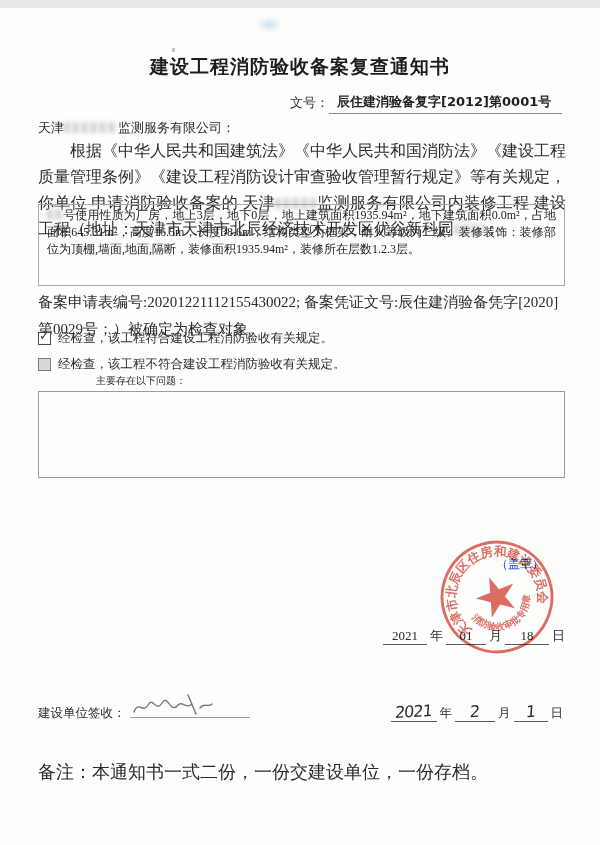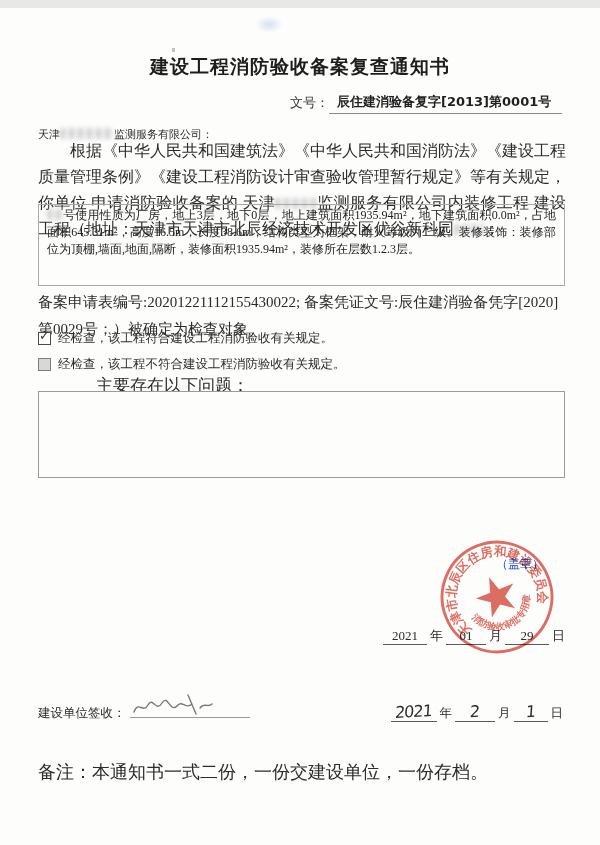--- a/index.html
+++ b/index.html
@@ -14,21 +14,21 @@
     top:46px; left:0; width:100%; text-align:center;
     font-size:19px; font-weight:bold; letter-spacing:1px; color:#1d1d1d;
   }
   .docno-row { top:85px; left:290px; right:38px; display:flex; align-items:center; font-size:13px; }
   .docno-label { white-space:nowrap; color:#333; padding-bottom:2px; }
   .docno-value {
     flex:1; border-bottom:1px solid #8a8a8a; padding:0 4px 2px 8px;
     font-family:"DejaVu Sans","Liberation Sans",sans-serif;
     font-weight:bold; font-size:13px; color:#1f1f1f; white-space:nowrap;
   }
-  .recipient { top:119px; left:38px; font-size:11px; }
+  .recipient { top:111px; left:38px; font-size:13px; }
   .bodytext { font-size:16px; line-height:26px; text-align:justify; }
   .intro { top:130px; left:38px; right:34px; text-indent:2em; }
   .redact {
     display:inline-block; height:11px; border-radius:2px; vertical-align:-1px;
     background:repeating-linear-gradient(90deg,#c7c7c7 0 5px,#f0f0f0 5px 9px);
     filter:blur(2px); opacity:.8;
   }
   .bldg-box {
     top:196px; left:38px; width:527px; height:82px; box-sizing:border-box;
     border:1px solid #a9a9a9; padding:2px 8px 2px 8px;
@@ -39,21 +39,21 @@
   .box-checked {
     position:relative; width:11px; height:11px; border:1.5px solid #4a4a4a; background:#fff; flex:none;
   }
   .box-checked .tick {
     position:absolute; left:0; top:-4px; font-size:13px; font-weight:bold; color:#333;
     font-family:"DejaVu Sans",sans-serif; line-height:13px;
   }
   .box-unchecked {
     width:11px; height:11px; border:1px solid #7d7d7d; background:#d8d8d8; flex:none;
   }
-  .problems-label { top:366px; left:96px; font-size:17px;text-align:center; }
+  .problems-label { top:366px; left:96px; font-size:10px;text-align:center; }
   .problems-box {
     top:383px; left:38px; width:527px; height:87px; box-sizing:border-box; border:1px solid #9b9b9b; background:#fdfdfc;
   }
   .rectify { top:477px; left:38px; right:34px; text-indent:2em; line-height:27px; }
   .seal-hint { top:548px; left:496px; font-size:12px; color:#1d4ed8; z-index:1; }
   .date-row { top:619px; left:383px; font-size:13px; z-index:2; display:flex; align-items:flex-end; }
   .u { display:inline-block; border-bottom:1px solid #5a5a5a; text-align:center; }
   .u.w44 { width:44px; } .u.w40 { width:40px; } .u.w46 { width:46px; } .u.w34 { width:34px; }
   .unit { margin:0 3px; white-space:nowrap; }
   .stamp-wrap { top:512px; left:420px; width:154px; height:154px; z-index:3;
@@ -80,21 +80,21 @@
 
 <div class="page">
 
   <div class="abs artifact-blue"></div>
   <div class="abs artifact-speck"></div>
 
   <div class="abs title">建设工程消防验收备案复查通知书</div>
 
   <div class="abs docno-row">
     <span class="docno-label">文号：</span>
-    <span class="docno-value">辰住建消验备复字[2013]第0001号</span>
+    <span class="docno-value">辰住建消验备复字[2012]第0001号</span>
   </div>
 
   <div class="abs recipient">
     <span>天津</span><span class="redact" style="width:54px"></span><span>监测服务有限公司：</span>
   </div>
 
   <div class="abs intro bodytext">
     <span>根据《中华人民共和国建筑法》《中华人民共和国消防法》《建设工程质量管理条例》《建设工程消防设计审查验收管理暂行规定》等有关规定，你单位 申请消防验收备案的 天津</span><span class="redact" style="width:42px"></span><span>监测服务有限公司内装修工程 建设工程（地址：天津市天津市北辰经济技术开发区优谷新科园</span><span class="redact" style="width:30px"></span><span>；</span>
   </div>
 
@@ -134,21 +134,21 @@
       <text font-size="9.5" font-weight="bold" fill="#d8564a" font-family="DejaVu Sans, sans-serif"><textPath href="#arcBot" startOffset="50%" text-anchor="middle">消防验收审批专用章</textPath></text>
       <polygon fill="#d8564a" points="80,58 84.92,73.24 100.92,73.2 87.95,82.59 92.94,97.8 80,88.36 67.06,97.8 72.05,82.59 59.08,73.2 75.08,73.24"></polygon>
     </svg>
   </div>
 
   <div class="abs date-row">
     <span class="u w44">2021</span>
     <span class="unit">年</span>
     <span class="u w40">01</span>
     <span class="unit">月</span>
-    <span class="u w44">29</span>
+    <span class="u w44">18</span>
     <span class="unit">日</span>
   </div>
 
   <div class="abs receipt-row">
     <div style="display:flex; align-items:flex-end;">
       <span>建设单位签收：</span>
       <span class="sig-area">
         <svg width="110" height="28" viewBox="0 0 110 28" style="filter:blur(.4px); opacity:.75;">
           <path d="M4,20 C8,8 13,22 18,13 S26,21 32,11 S40,23 48,13 C52,8 56,18 62,12 M58,3 L66,22 M70,16 C74,10 78,16 82,12" stroke="#4d4d4d" stroke-width="1.4" fill="none" stroke-linecap="round"></path>
         </svg>

